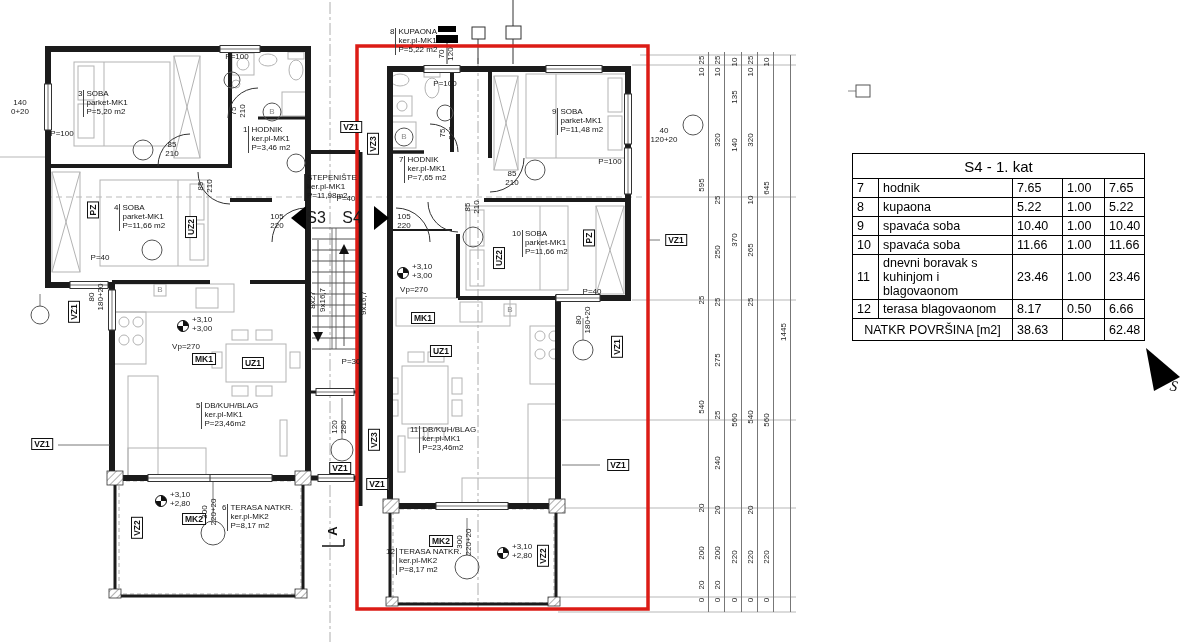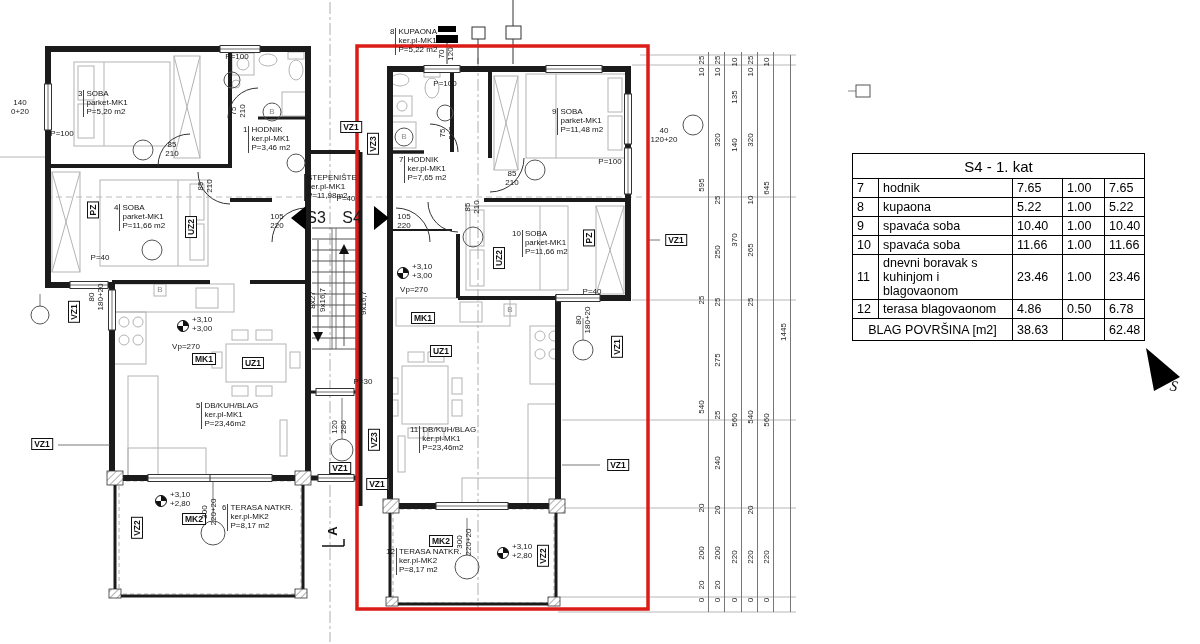--- a/index.html
+++ b/index.html
@@ -422,21 +422,21 @@
       <div class="tag" style="left: 617px; top: 347px; transform: translate(-50%, -50%) rotate(-90deg);">VZ1</div>
       <div class="tag" style="left: 676px; top: 240px; transform: translate(-50%, -50%);">VZ1</div>
       <div class="tag" style="left: 618px; top: 465px; transform: translate(-50%, -50%);">VZ1</div>
       <div class="lbl" style="left: 237px; top: 57px; transform: translate(-50%, -50%);">P=100</div>
       <div class="lbl" style="left: 62px; top: 134px; transform: translate(-50%, -50%);">P=100</div>
       <div class="lbl" style="left: 445px; top: 84px; transform: translate(-50%, -50%);">P=100</div>
       <div class="lbl" style="left: 610px; top: 162px; transform: translate(-50%, -50%);">P=100</div>
       <div class="lbl" style="left: 100px; top: 258px; transform: translate(-50%, -50%);">P=40</div>
       <div class="lbl" style="left: 592px; top: 292px; transform: translate(-50%, -50%);">P=40</div>
       <div class="lbl" style="left: 346px; top: 199px; transform: translate(-50%, -50%);">P=40</div>
-      <div class="lbl" style="left: 351px; top: 382px; transform: translate(-50%, -50%); padding-left: 24px;">P=30</div>
+      <div class="lbl" style="left: 351px; top: 362px; transform: translate(-50%, -50%);">P=30</div>
       <div class="lbl" style="left: 172px; top: 150px; transform: translate(-50%, -50%);">85
 210</div>
       <div class="lbl" style="left: 512px; top: 179px; transform: translate(-50%, -50%);">85
 210</div>
       <div class="lbl" style="left: 473px; top: 207px; transform: translate(-50%, -50%) rotate(-90deg);">85
 210</div>
       <div class="lbl" style="left: 206px; top: 186px; transform: translate(-50%, -50%) rotate(-90deg);">85
 210</div>
       <div class="lbl" style="left: 239px; top: 111px; transform: translate(-50%, -50%) rotate(-90deg);">75
 210</div>
@@ -602,28 +602,28 @@
         <tr>
           <td>11</td>
           <td>dnevni boravak s kuhinjom i blagovaonom</td>
           <td>23.46</td>
           <td>1.00</td>
           <td>23.46</td>
         </tr>
         <tr>
           <td>12</td>
           <td>terasa blagovaonom</td>
-          <td>4.86</td>
+          <td>8.17</td>
           <td>0.50</td>
-          <td>6.78</td>
+          <td>6.66</td>
         </tr>
       </tbody>
   <tfoot>
     <tr>
-      <td colspan="2" class="tot">BLAG POVRŠINA [m2]</td>
+      <td colspan="2" class="tot">NATKR POVRŠINA [m2]</td>
       <td>38.63</td>
       <td></td>
       <td>62.48</td>
     </tr>
   </tfoot>
 </table>
 
 <div id="north-s" style="left:1170px;top:378px;transform:rotate(10deg);">S</div>
 </div>
 

